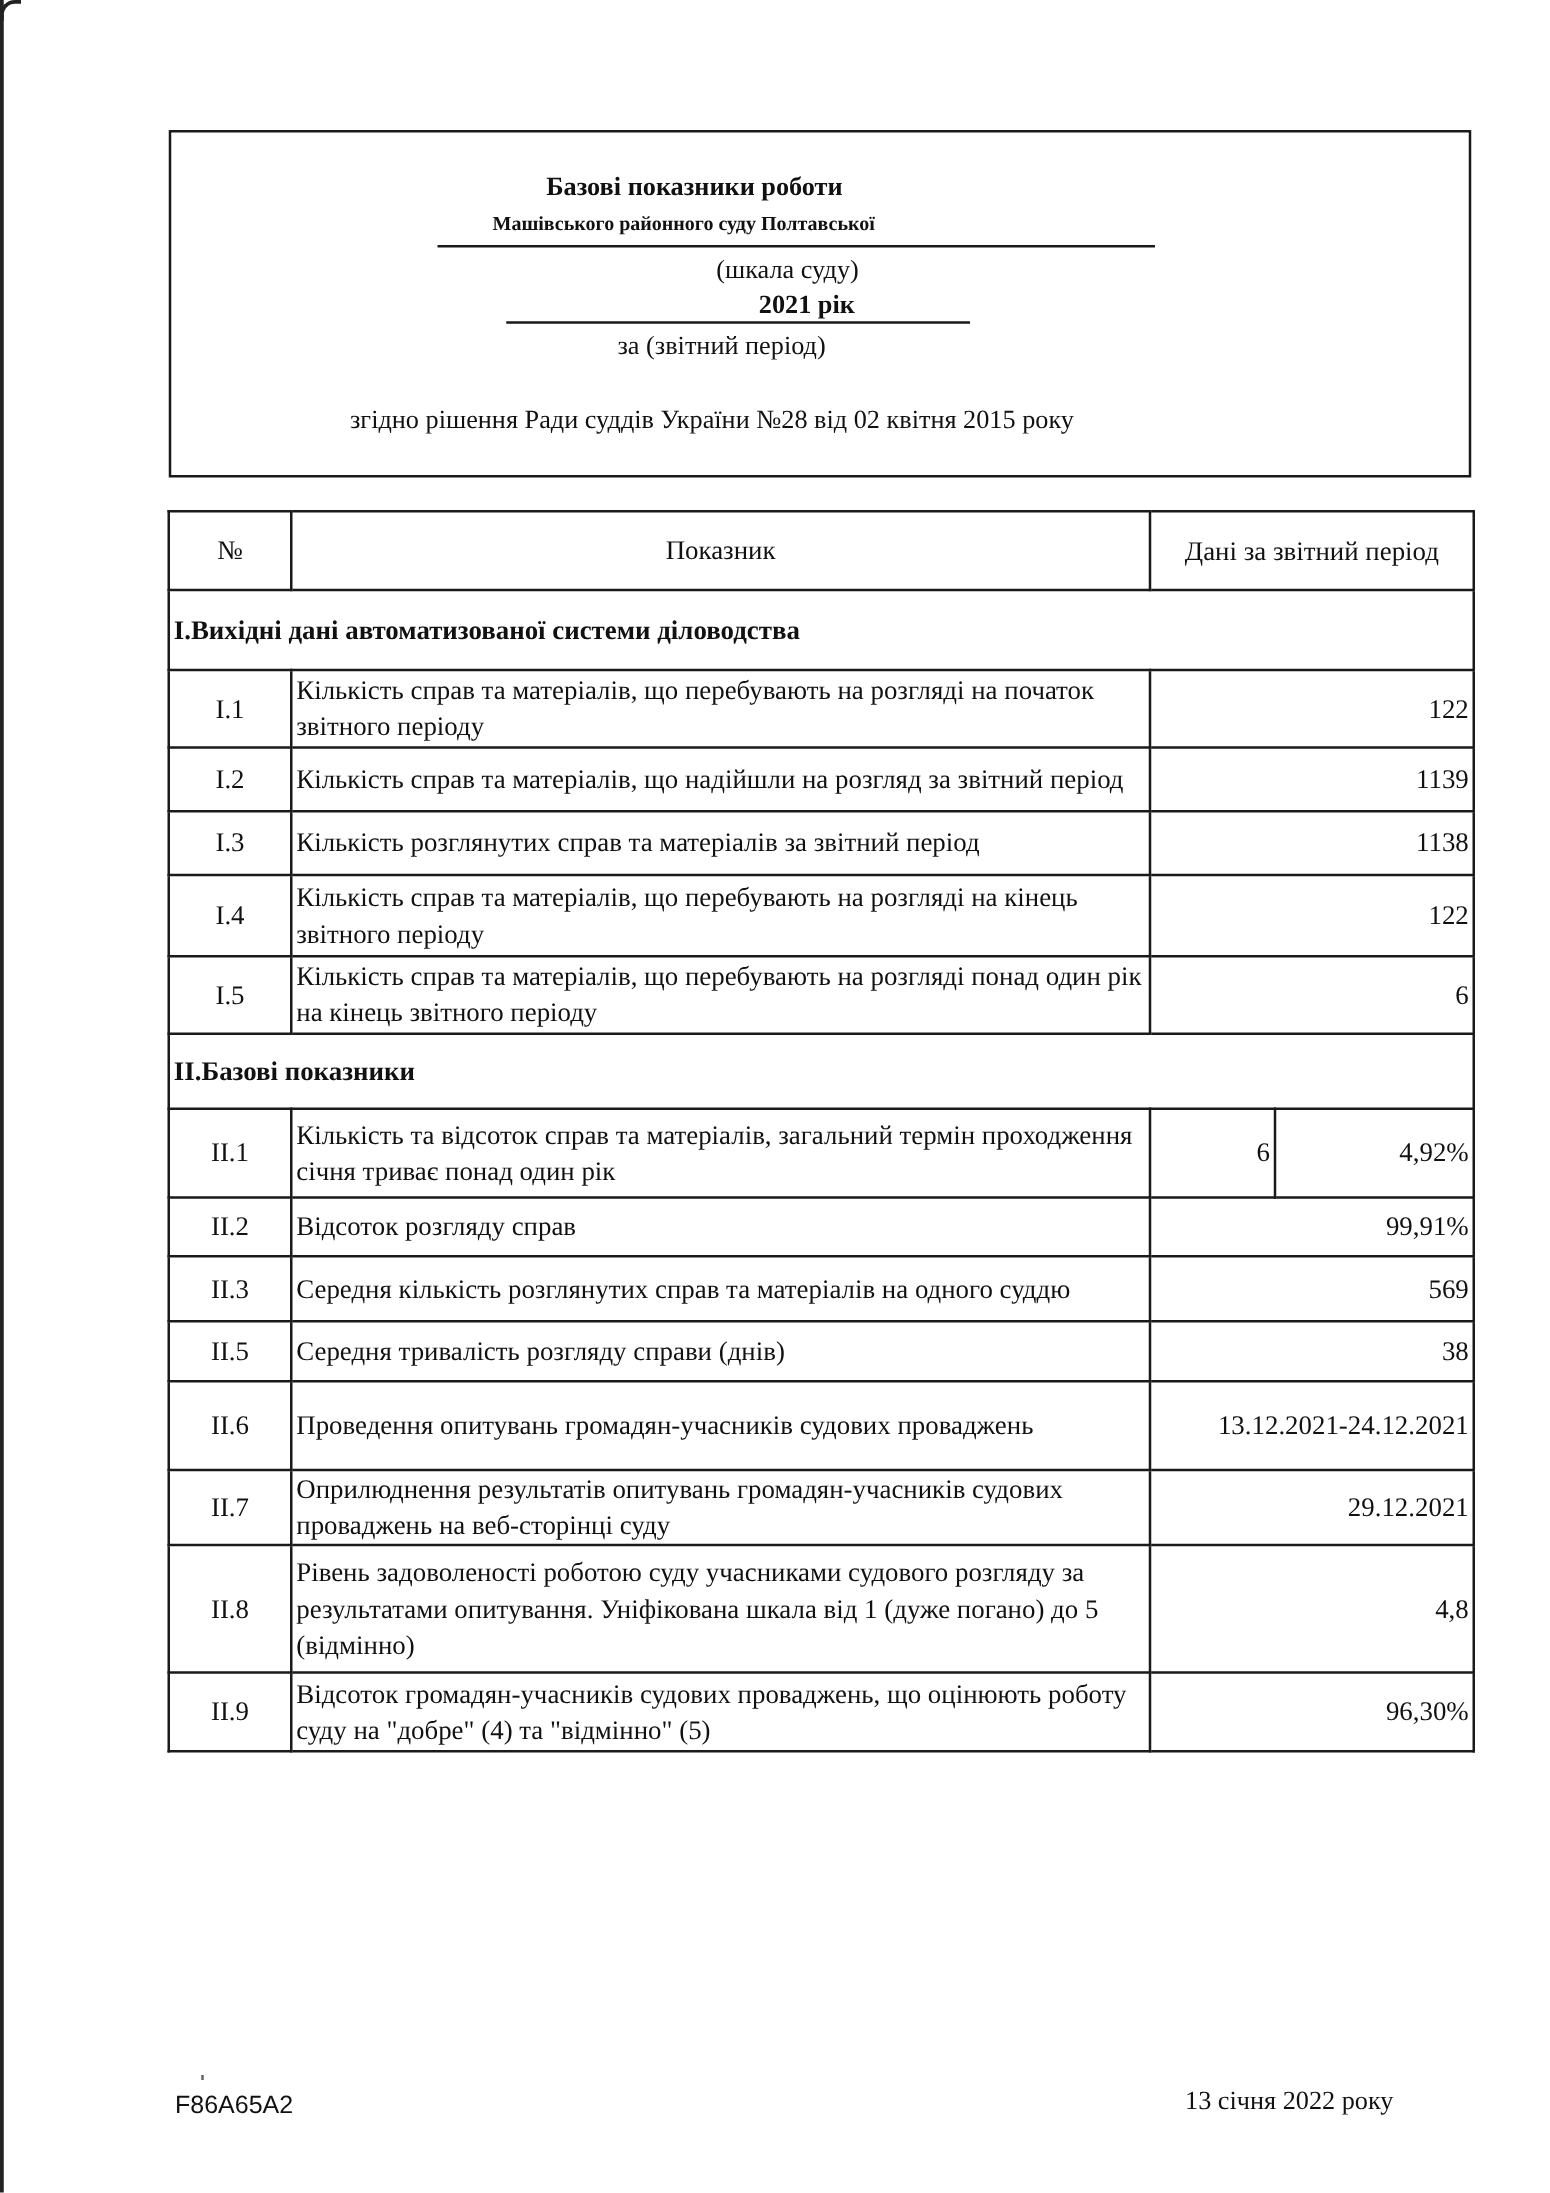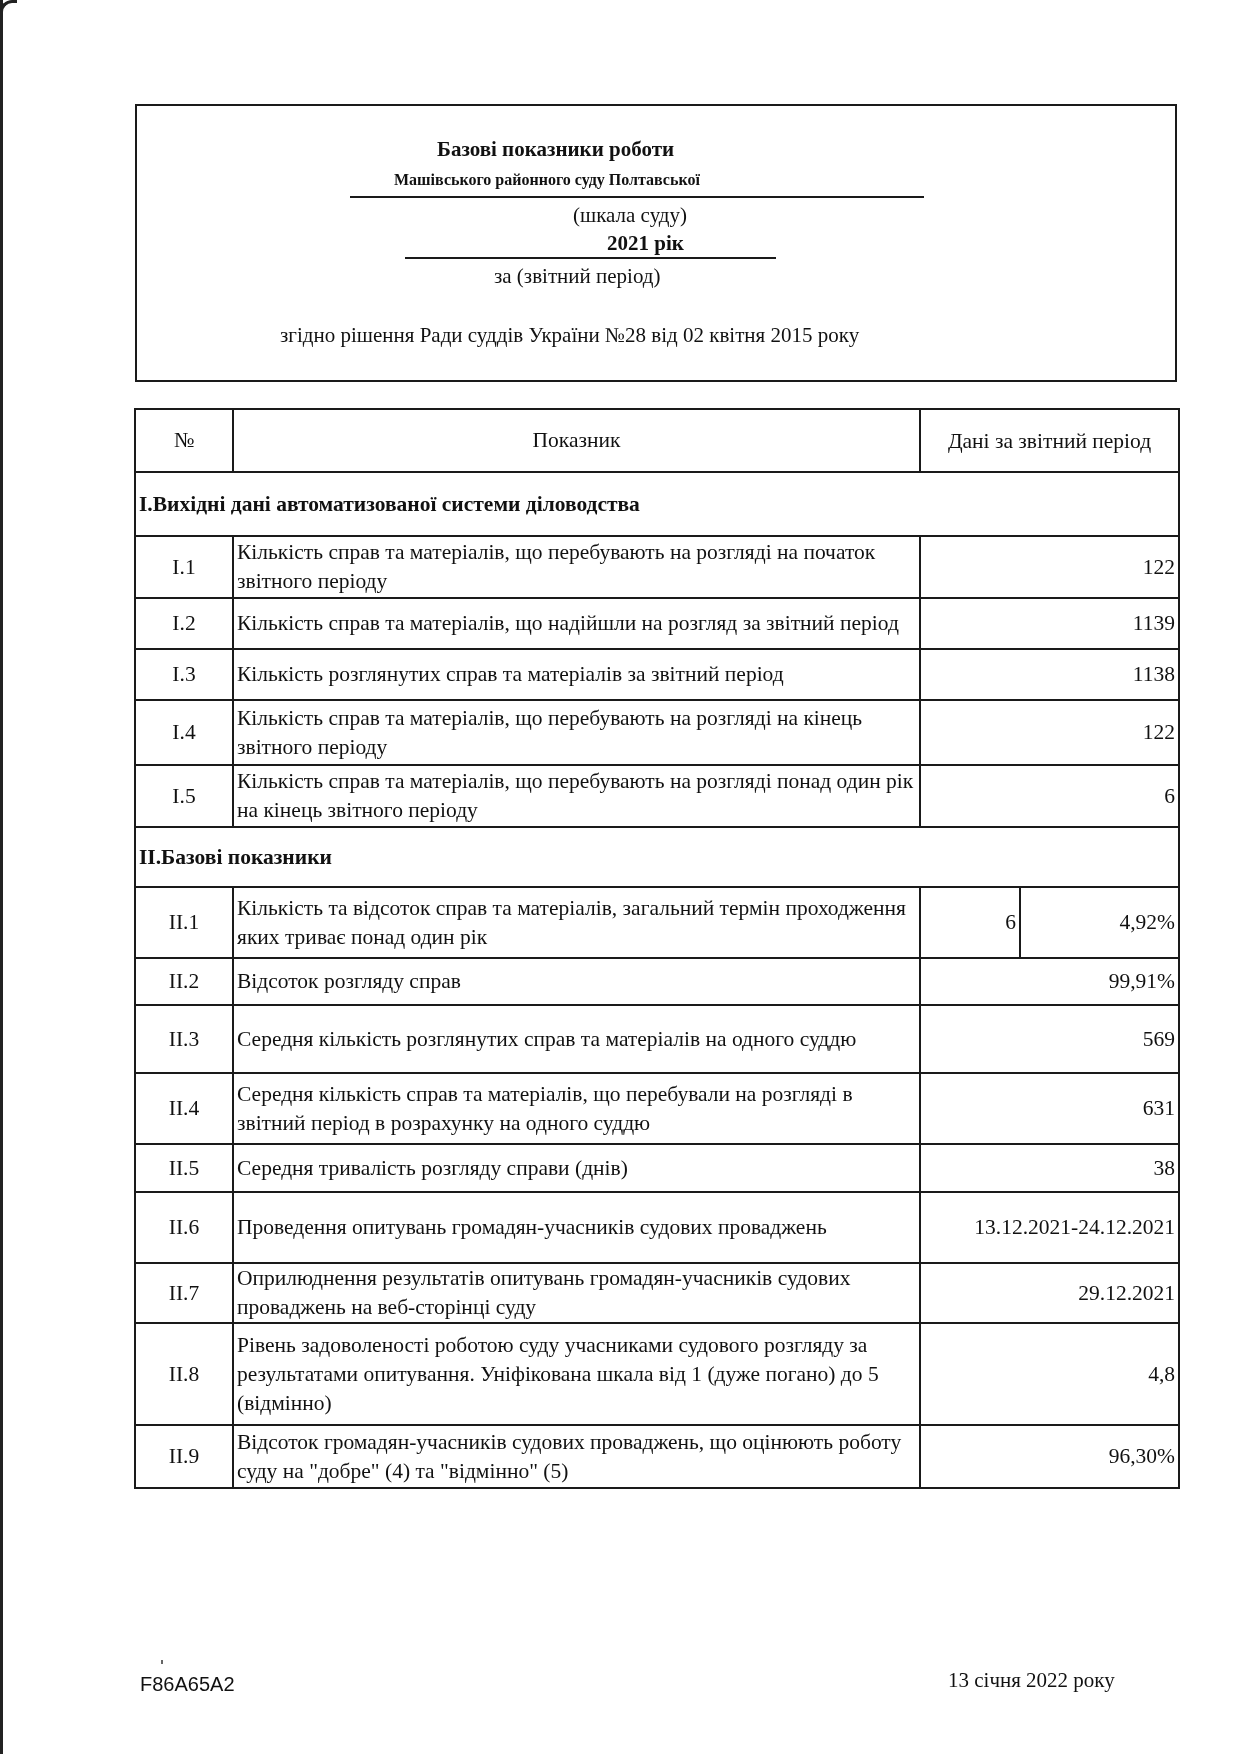--- a/index.html
+++ b/index.html
@@ -82,38 +82,33 @@
     <td class="num">I.5</td>
     <td class="label">Кількість справ та матеріалів, що перебувають на розгляді понад один рік на кінець звітного періоду</td>
     <td class="val" colspan="2">6</td>
   </tr>
 
   <tr style="height:60px">
     <td class="section" colspan="4">II.Базові показники</td>
   </tr>
   <tr style="height:71px">
     <td class="num">II.1</td>
-    <td class="label">Кількість та відсоток справ та матеріалів, загальний термін проходження яких триває понад один рік</td>
+    <td class="label">Кількість та відсоток справ та матеріалів, загальний термін проходження січня триває понад один рік</td>
     <td class="val">6</td>
     <td class="val">4,92%</td>
   </tr>
   <tr style="height:47px">
     <td class="num">II.2</td>
     <td class="label">Відсоток розгляду справ</td>
     <td class="val" colspan="2">99,91%</td>
   </tr>
-  <tr style="height:68px">
+  <tr style="height:52px">
     <td class="num">II.3</td>
     <td class="label">Середня кількість розглянутих справ та матеріалів на одного суддю</td>
     <td class="val" colspan="2">569</td>
-  </tr>
-  <tr style="height:71px">
-    <td class="num">II.4</td>
-    <td class="label">Середня кількість справ та матеріалів, що перебували на розгляді в звітний період в розрахунку на одного суддю</td>
-    <td class="val" colspan="2">631</td>
   </tr>
   <tr style="height:48px">
     <td class="num">II.5</td>
     <td class="label">Середня тривалість розгляду справи (днів)</td>
     <td class="val" colspan="2">38</td>
   </tr>
   <tr style="height:71px">
     <td class="num">II.6</td>
     <td class="label">Проведення опитувань громадян-учасників судових проваджень</td>
     <td class="val" colspan="2">13.12.2021-24.12.2021</td>

